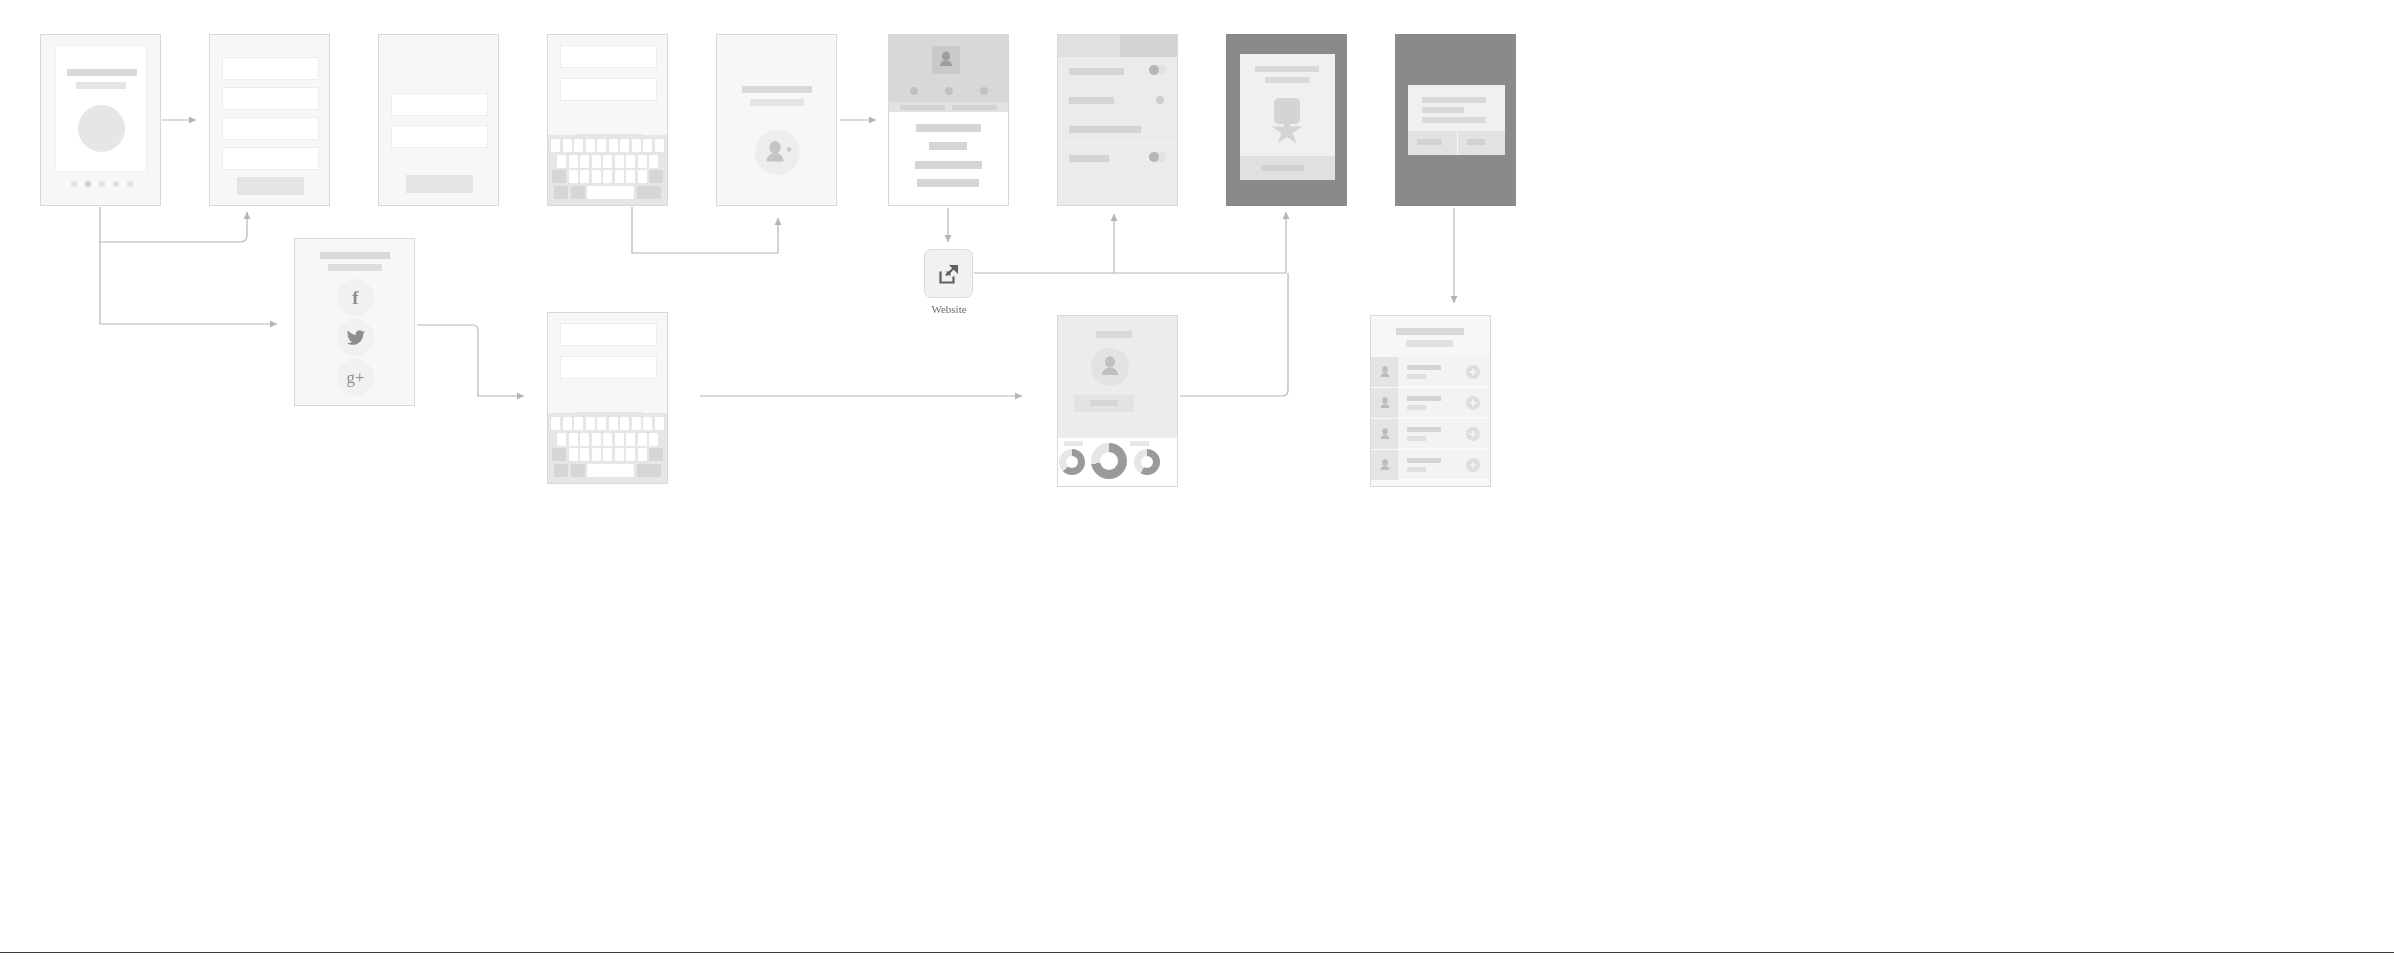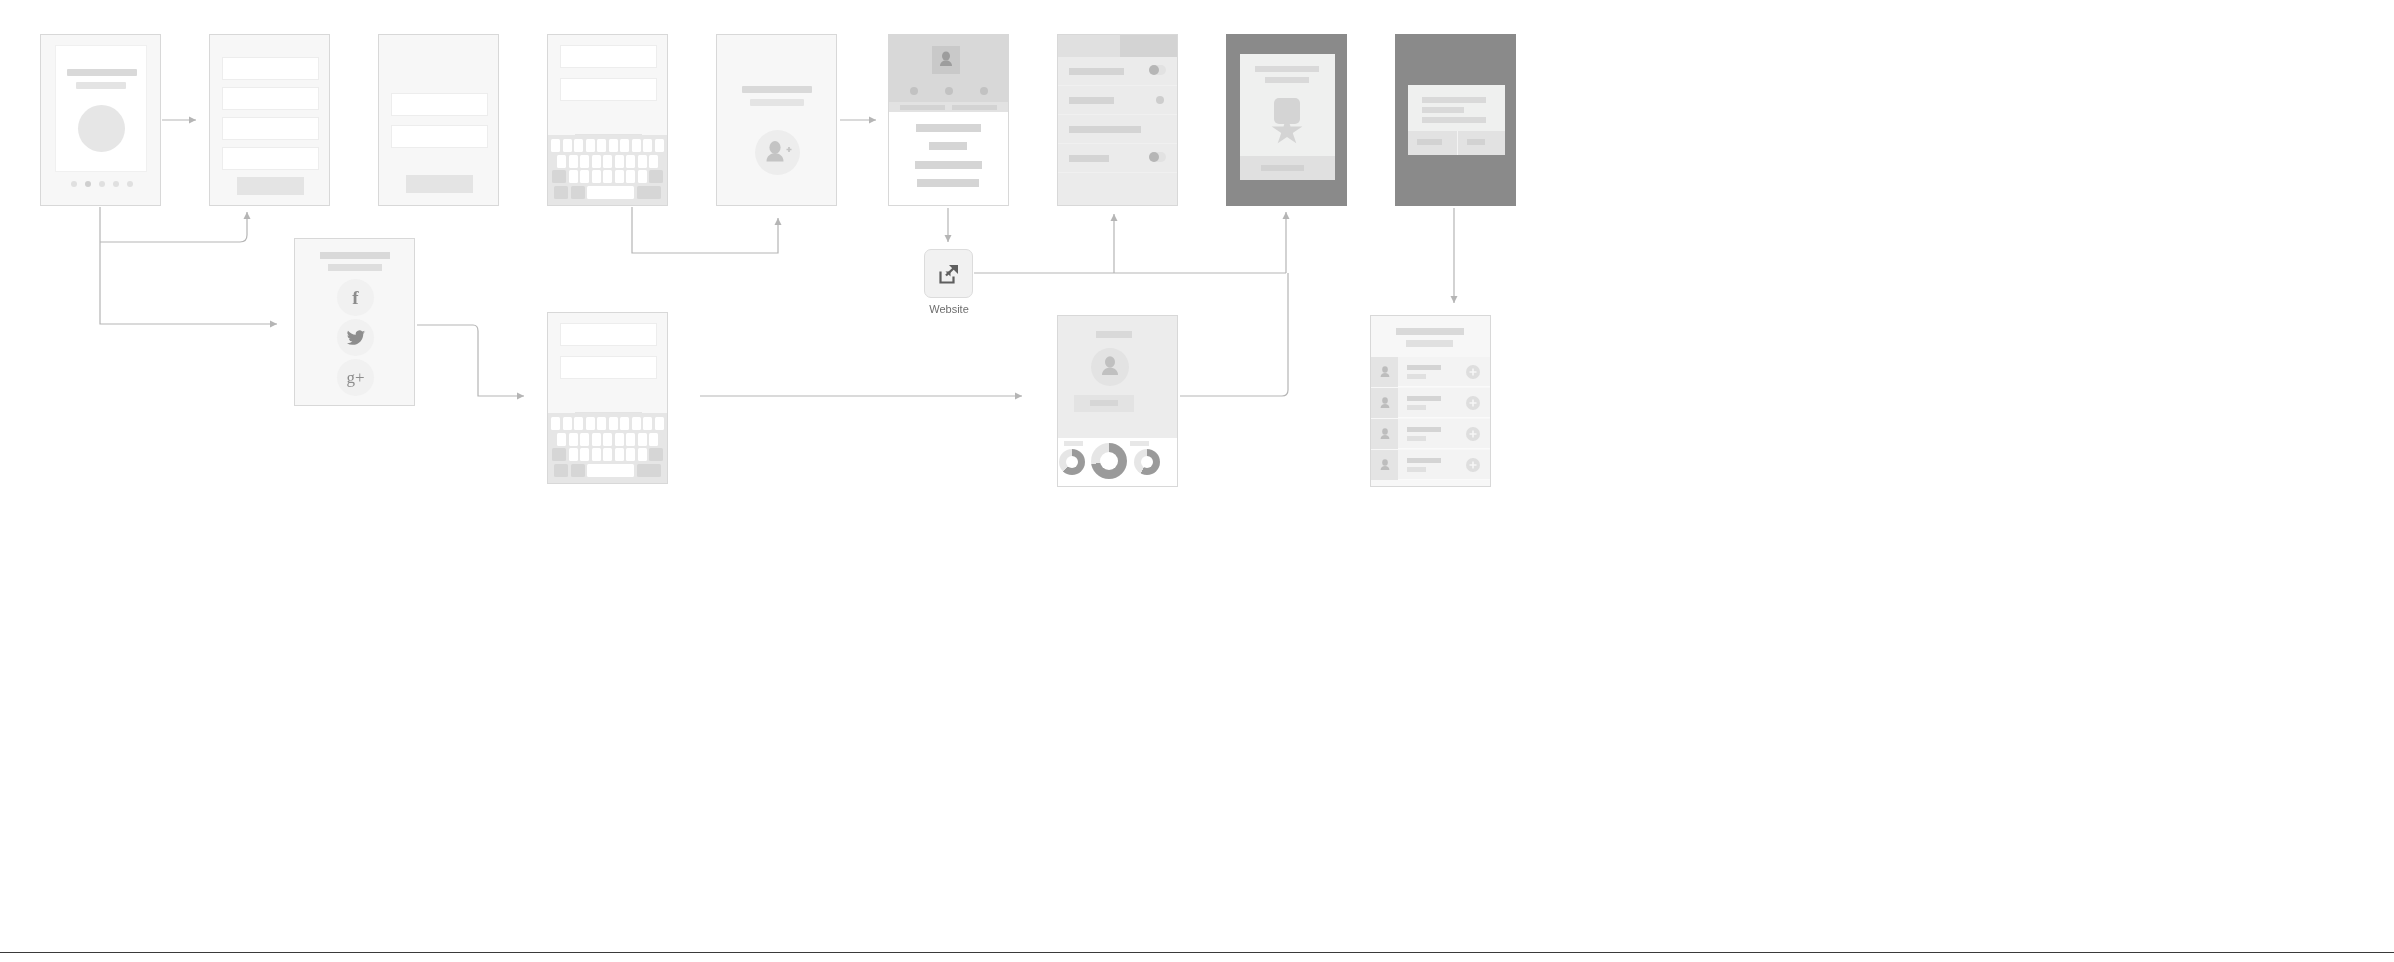--- a/index.html
+++ b/index.html
@@ -143,21 +143,21 @@
   #s13 .t1 { position:absolute; left:25px; top:13px; width:70px; height:7px; background:#d9d9d9;}
   #s13 .t2 { position:absolute; left:33px; top:25px; width:54px; height:7px; background:#dedede;}
   #s13 .sbtn { position:absolute; left:42px; width:37px; height:37px; border-radius:50%; background:#f1f1f1;
      display:flex; align-items:center; justify-content:center; color:#8d8d8d;}
 
   
   #website-node { position:absolute; left:924px; top:249px; width:49px; height:49px;
      background:#f1f1f1; border:1px solid #dcdcdc; border-radius:7px; box-sizing:border-box;
      display:flex; align-items:center; justify-content:center;}
   #website-label { position:absolute; left:894px; top:303px; width:110px; text-align:center;
-     font-size:11px; color:#6e6e6e; font-family:Liberation Sans, sans-serif;}
+     font-size:11px; color:#6e6e6e; font-family:Liberation Serif, serif;}
 
   .bottom-rule { position:absolute; left:0; top:952px; width:2394px; height:1px; background:#3a3a3a; }
   .person { fill:#c4c4c4; }
 </style>
 </head>
 <body>
 
 <div id="canvas">
 
   <svg class="svg-layer" viewBox="0 0 2394 962">

